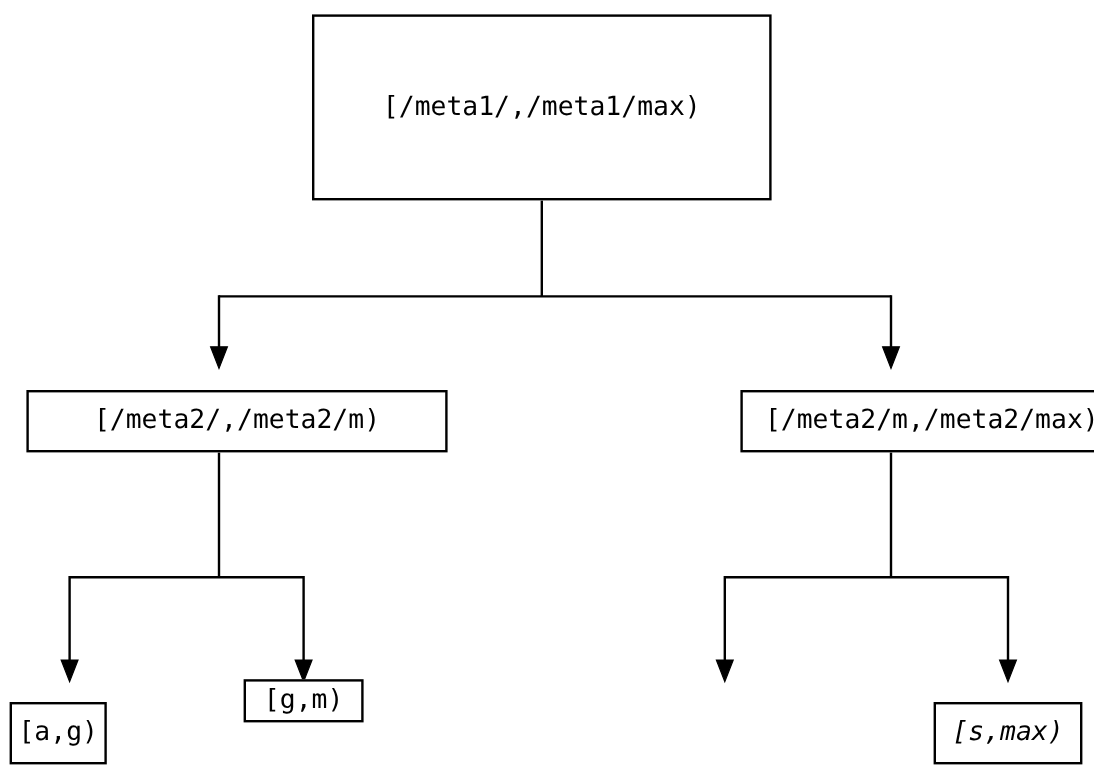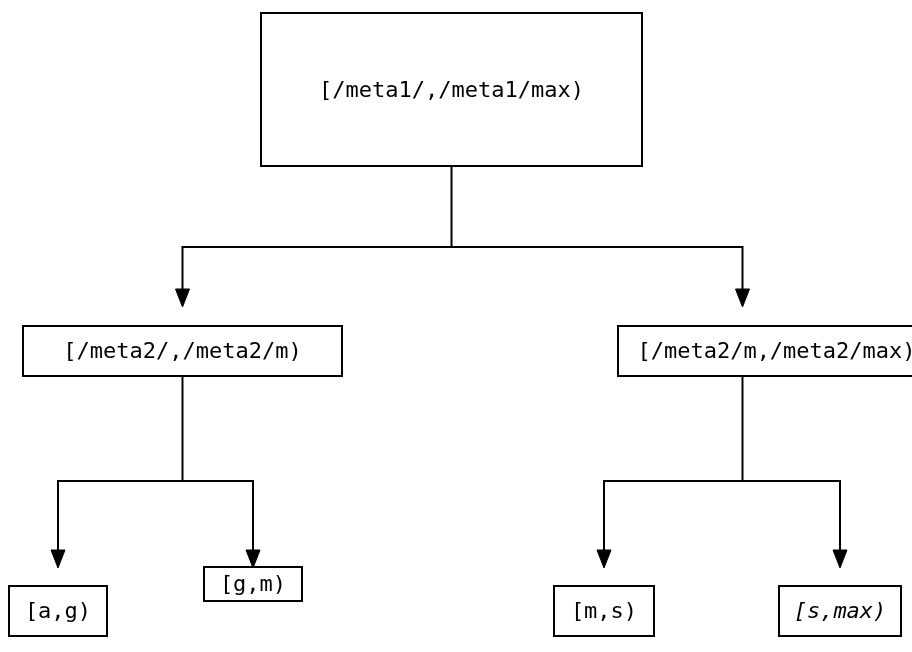--- a/index.html
+++ b/index.html
@@ -43,23 +43,23 @@
     border: 2px solid var(--line-color);
     background: var(--bg-color);
     display: flex;
     align-items: center;
     justify-content: center;
     font-size: 22px;
     line-height: 1;
     white-space: nowrap;
   }
   .node-root  { left: 260px; top: 12px;  width: 383px; height: 155px; }
-  .node-mid-l { left: 22px;  top: 325px; width: 321px; height: 52px; }
+  .node-mid-l { left: 22px;  top: 325px; width: 351px; height: 52px; }
   .node-mid-r { left: 583px; top: 325px; width: 319px; height: 52px; margin-left: 34px; }
-  .node-leaf-ag   { left: 8px;   top: 585px; width: 100px; height: 52px; }
+  .node-leaf-ag   { left: 8px;   top: 585px; width: 81px; height: 52px; }
   .node-leaf-gm   { left: 203px; top: 566px; width: 100px; height: 36px; }
   .node-leaf-ms   { left: 553px; top: 585px; width: 102px; height: 52px; }
   .node-leaf-smax { left: 778px; top: 585px; width: 124px; height: 52px; font-style: italic; }
 </style>
 </head>
 <body>
 
 <div class="canvas">
 
   <svg class="edges" viewBox="0 0 912 652" xmlns="http://www.w3.org/2000/svg" aria-hidden="true">
@@ -95,17 +95,16 @@
   <div class="node node-root">[/meta1/,/meta1/max)</div>
 
   <div class="node node-mid-l">[/meta2/,/meta2/m)</div>
 
   <div class="node node-mid-r">[/meta2/m,/meta2/max)</div>
 
   <div class="node node-leaf-ag">[a,g)</div>
 
   <div class="node node-leaf-gm">[g,m)</div>
 
-  <div class="node node-leaf-ms">[m,s)</div>
 
   <div class="node node-leaf-smax">[s,max)</div>
 
 </div>
 
 </body></html>

